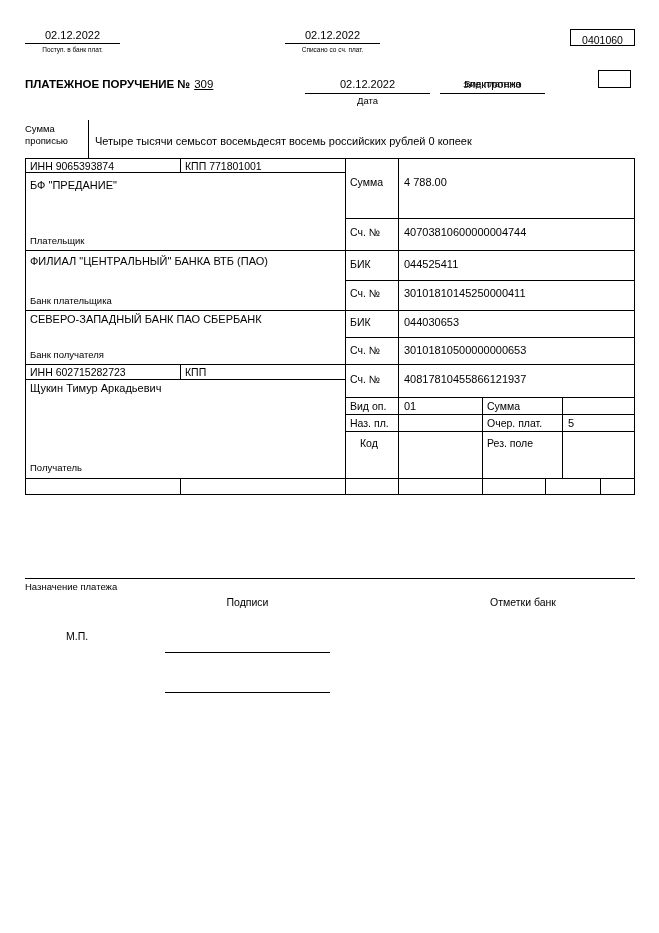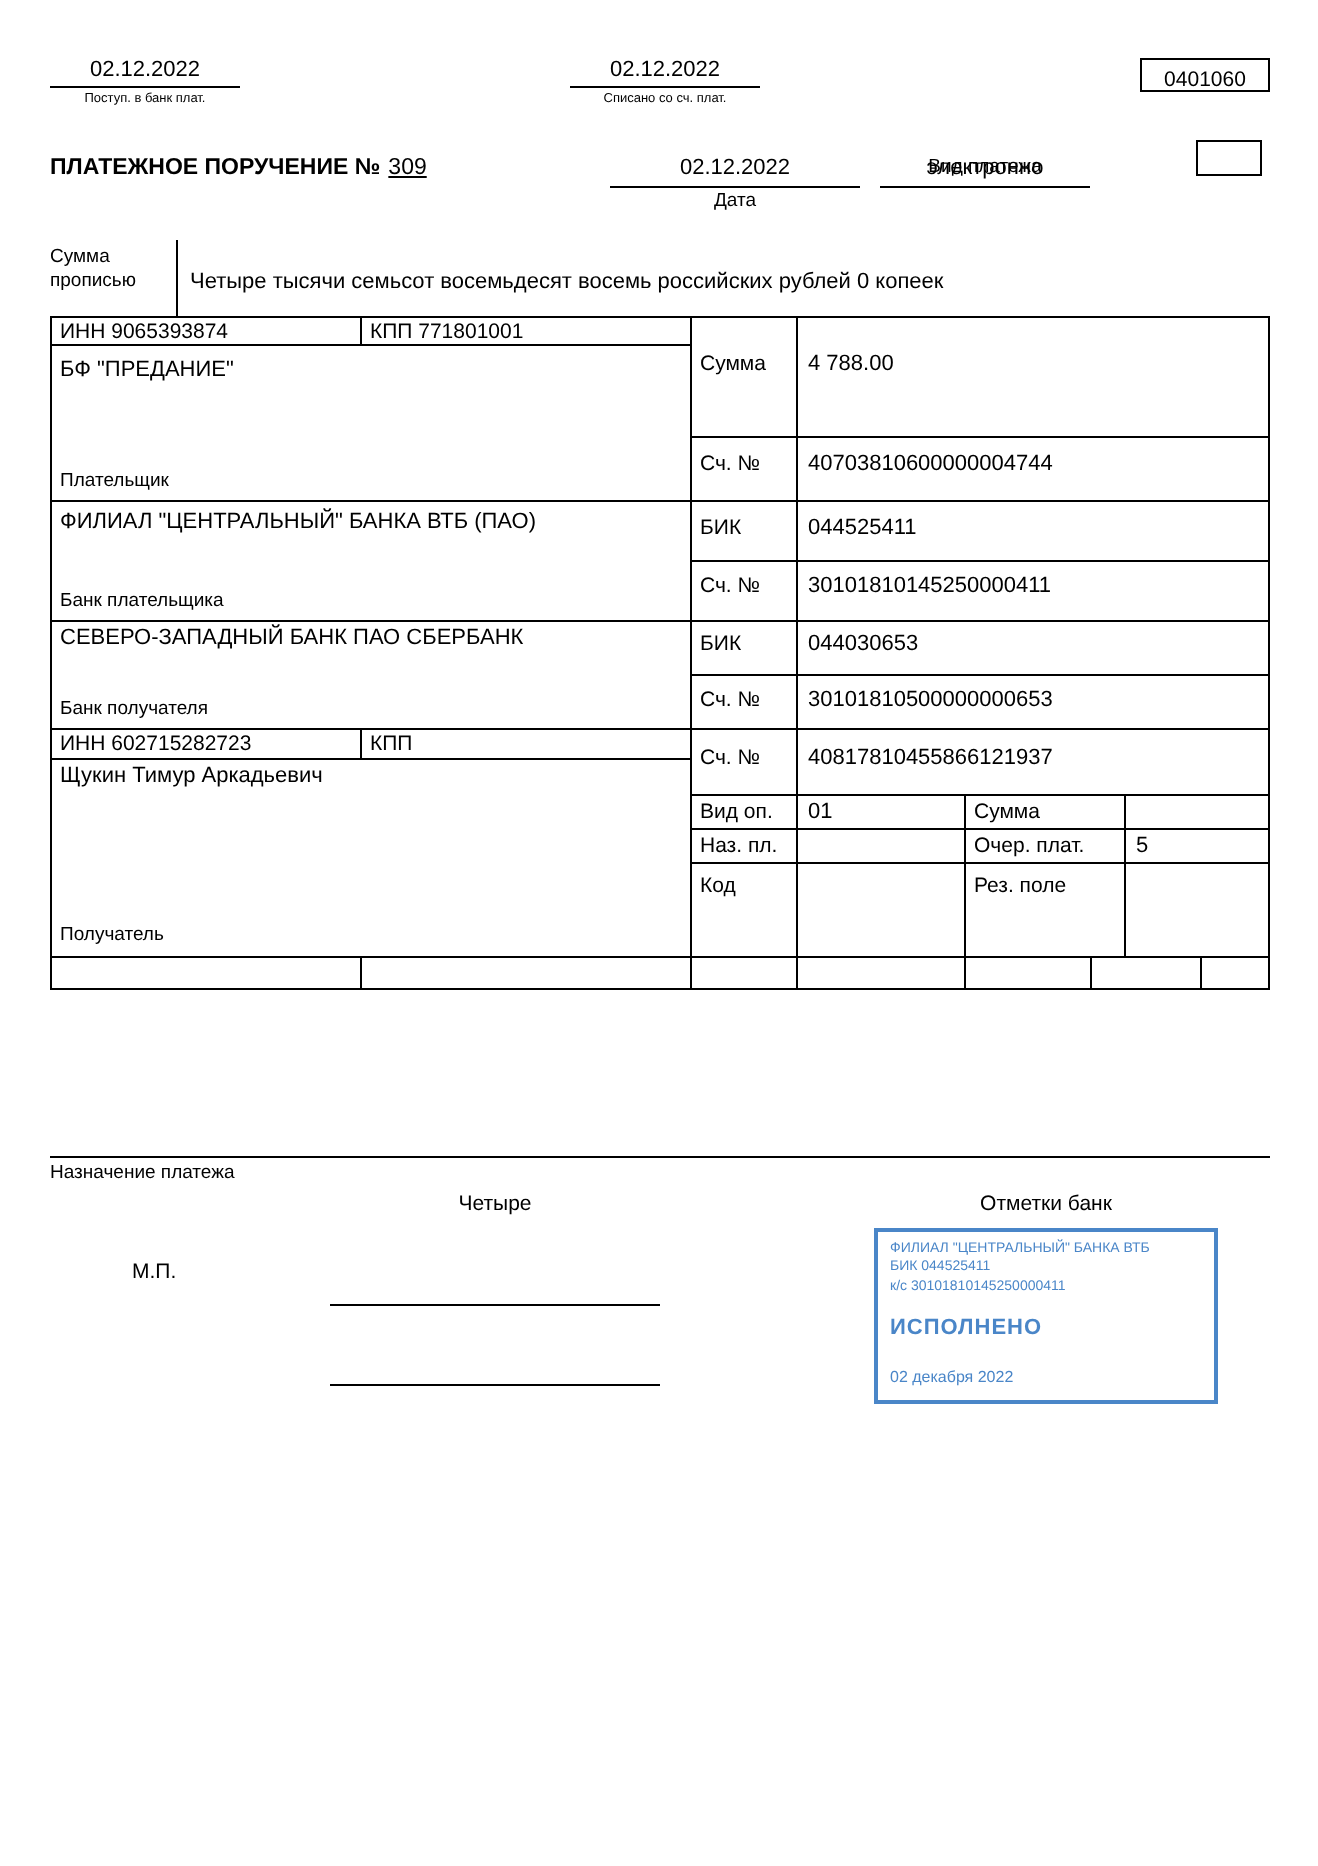--- a/index.html
+++ b/index.html
@@ -127,34 +127,27 @@
   <div class="abs t11" style="left:404px;top:373px">40817810455866121937</div>
 
   <div class="abs t10" style="left:350px;top:400px">Вид оп.</div>
   <div class="abs t11" style="left:404px;top:400px">01</div>
   <div class="abs t10" style="left:487px;top:400px">Сумма</div>
 
   <div class="abs t10" style="left:350px;top:417px">Наз. пл.</div>
   <div class="abs t10" style="left:487px;top:417px">Очер. плат.</div>
   <div class="abs t11" style="left:568px;top:417px">5</div>
 
-  <div class="abs t10" style="left:350px;top:437px">Код</div>
+  <div class="abs t10" style="left:360px;top:437px">Код</div>
   <div class="abs t10" style="left:487px;top:437px">Рез. поле</div>
 
   <div class="hline" style="left:25px;top:578px;width:610px"></div>
   <div class="abs t9" style="left:25px;top:582px">Назначение платежа</div>
 
-  <div class="abs t10 center" style="left:165px;top:596px;width:165px">Четыре</div>
+  <div class="abs t10 center" style="left:165px;top:596px;width:165px">Подписи</div>
   <div class="abs t10 center" style="left:437px;top:596px;width:172px">Отметки банк</div>
 
   <div class="abs t10" style="left:66px;top:630px">М.П.</div>
   <div class="hline" style="left:165px;top:652px;width:165px"></div>
   <div class="hline" style="left:165px;top:692px;width:165px"></div>
 
-  <div class="stamp">
-    <div>ФИЛИАЛ "ЦЕНТРАЛЬНЫЙ" БАНКА ВТБ</div>
-    <div>БИК 044525411</div>
-    <div>к/с 30101810145250000411</div>
-    <div class="st-status">ИСПОЛНЕНО</div>
-    <div class="st-date">02 декабря 2022</div>
-  </div>
 
 </div>
 
 </body></html>

